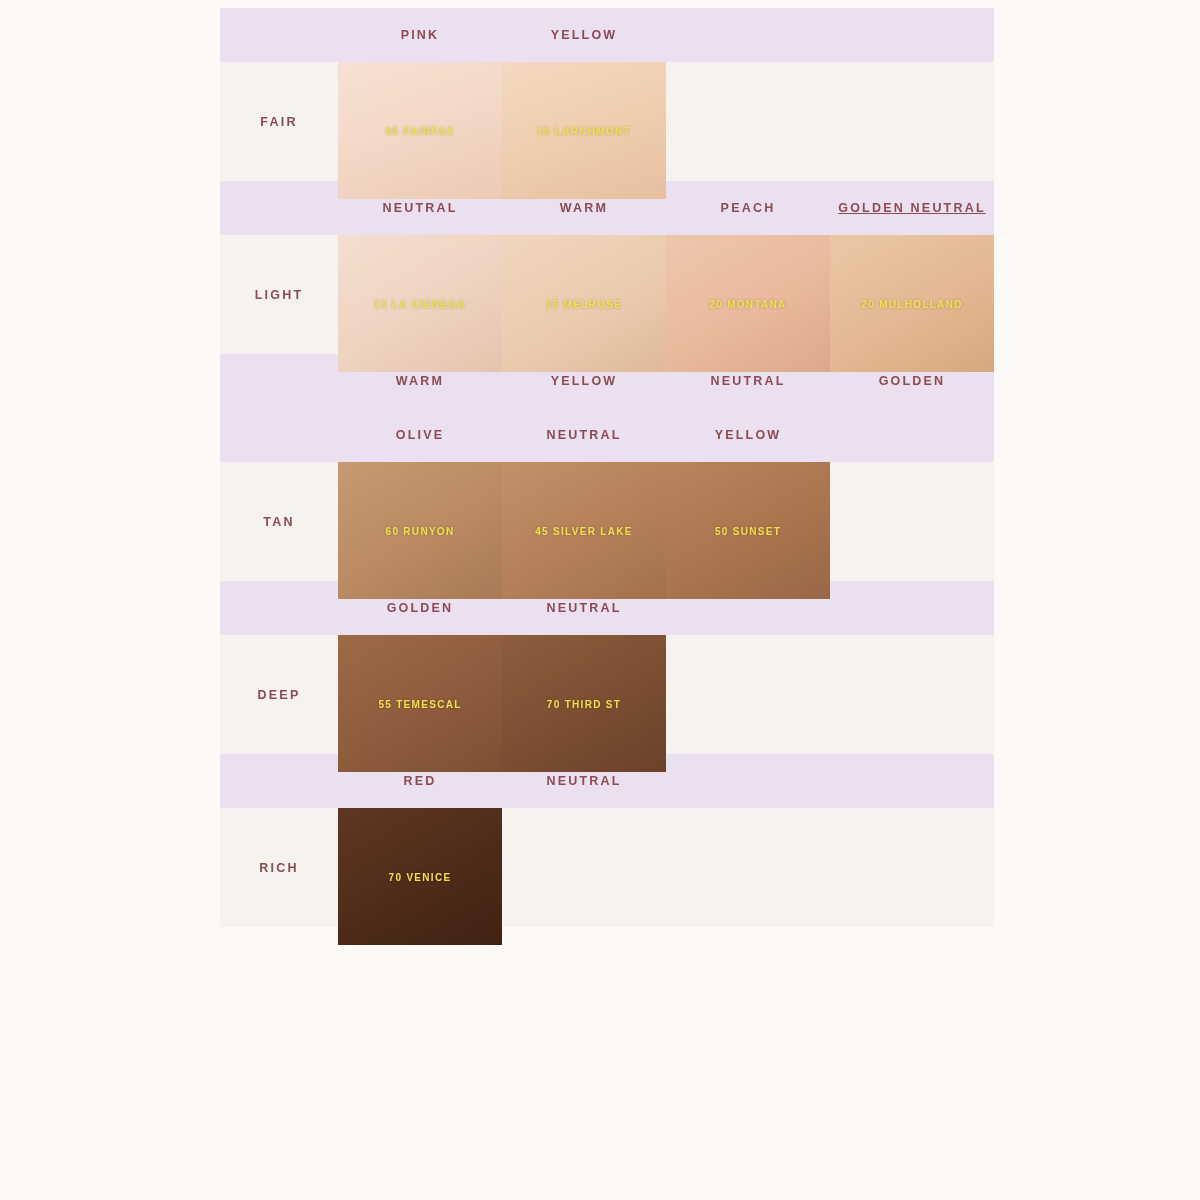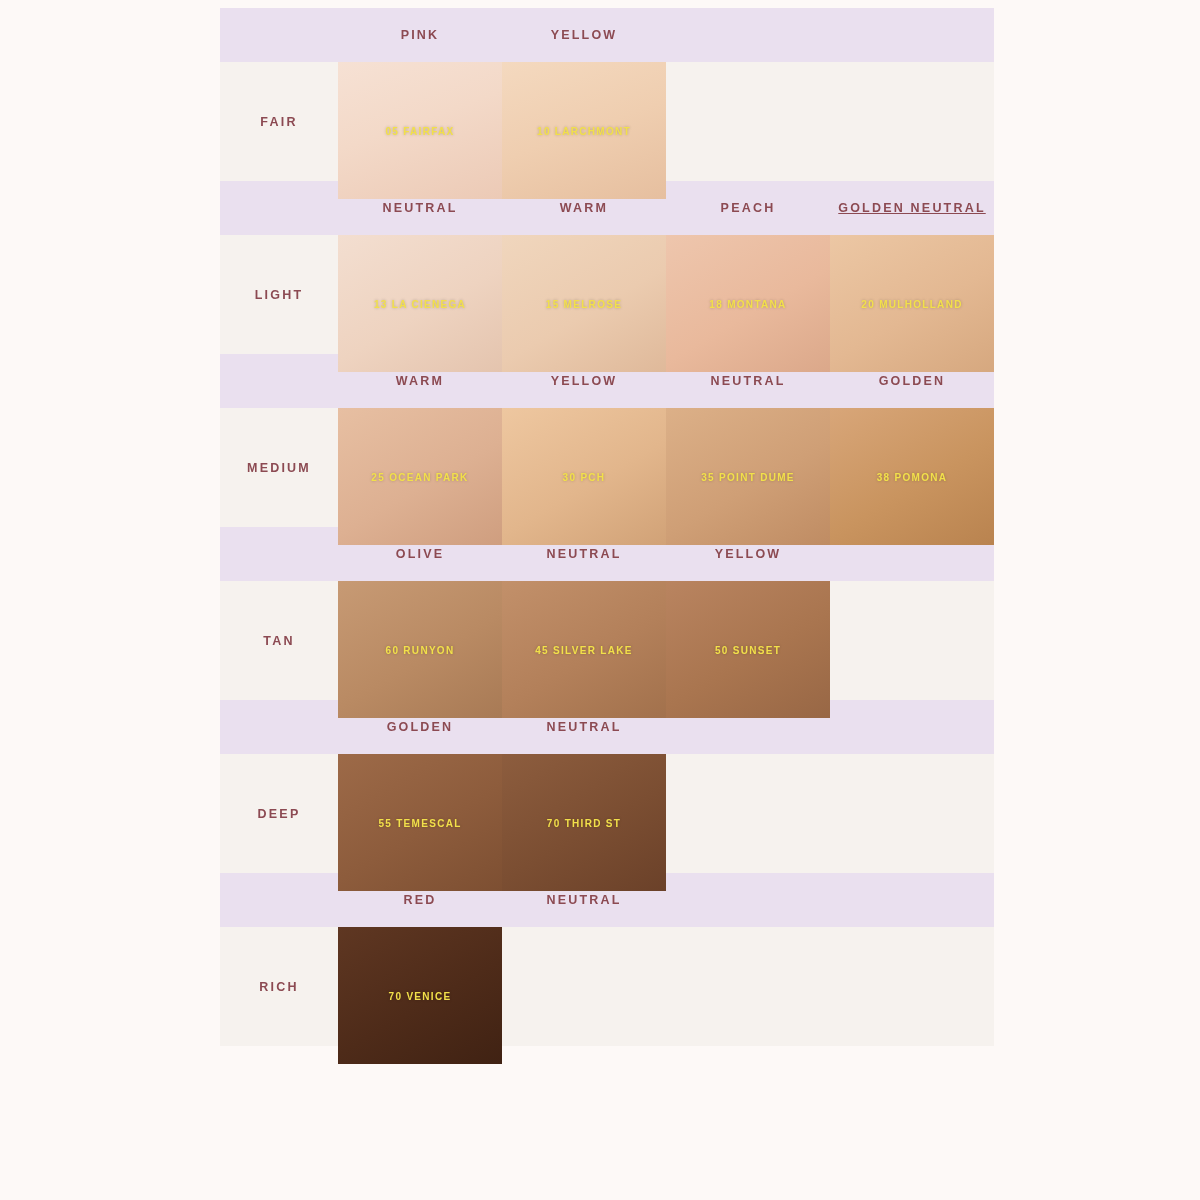--- a/index.html
+++ b/index.html
@@ -132,57 +132,36 @@
       <div class="swatch">
         <div class="skin" style="background: linear-gradient(150deg, rgb(243, 222, 208) 0%, rgb(238, 211, 192) 55%, rgb(228, 196, 174) 100%);"></div>
         <div class="shade-label">13 LA CIENEGA</div>
       </div>
       <div class="swatch">
         <div class="skin" style="background: linear-gradient(150deg, rgb(240, 214, 189) 0%, rgb(235, 203, 175) 55%, rgb(223, 185, 154) 100%);"></div>
         <div class="shade-label">15 MELROSE</div>
       </div>
       <div class="swatch">
         <div class="skin" style="background: linear-gradient(150deg, rgb(238, 198, 173) 0%, rgb(233, 185, 156) 55%, rgb(219, 168, 138) 100%);"></div>
-        <div class="shade-label">18 MONTANA</div>
+        <div class="shade-label">20 MONTANA</div>
       </div>
       <div class="swatch">
         <div class="skin" style="background: linear-gradient(150deg, rgb(236, 199, 164) 0%, rgb(227, 184, 146) 55%, rgb(214, 168, 127) 100%);"></div>
         <div class="shade-label">20 MULHOLLAND</div>
       </div>
     </div>
   </div>
 
   <div class="band">
     <div class="spacer"></div>
     <div class="undertone">WARM</div>
     <div class="undertone">YELLOW</div>
     <div class="undertone">NEUTRAL</div>
     <div class="undertone">GOLDEN</div>
   </div>
-  <div class="row">
-    <div class="depth">MEDIUM</div>
-    <div class="swatches">
-      <div class="swatch">
-        <div class="skin" style="background: linear-gradient(150deg, rgb(231, 191, 162) 0%, rgb(221, 176, 146) 55%, rgb(207, 158, 127) 100%);"></div>
-        <div class="shade-label">25 OCEAN PARK</div>
-      </div>
-      <div class="swatch">
-        <div class="skin" style="background: linear-gradient(150deg, rgb(238, 199, 160) 0%, rgb(226, 182, 140) 55%, rgb(209, 162, 119) 100%);"></div>
-        <div class="shade-label">30 PCH</div>
-      </div>
-      <div class="swatch">
-        <div class="skin" style="background: linear-gradient(150deg, rgb(220, 176, 136) 0%, rgb(207, 159, 118) 55%, rgb(191, 140, 99) 100%);"></div>
-        <div class="shade-label">35 POINT DUME</div>
-      </div>
-      <div class="swatch">
-        <div class="skin" style="background: linear-gradient(150deg, rgb(216, 166, 121) 0%, rgb(201, 148, 95) 55%, rgb(185, 131, 79) 100%);"></div>
-        <div class="shade-label">38 POMONA</div>
-      </div>
-    </div>
-  </div>
 
   <div class="band">
     <div class="spacer"></div>
     <div class="undertone">OLIVE</div>
     <div class="undertone">NEUTRAL</div>
     <div class="undertone">YELLOW</div>
   </div>
   <div class="row">
     <div class="depth">TAN</div>
     <div class="swatches">

